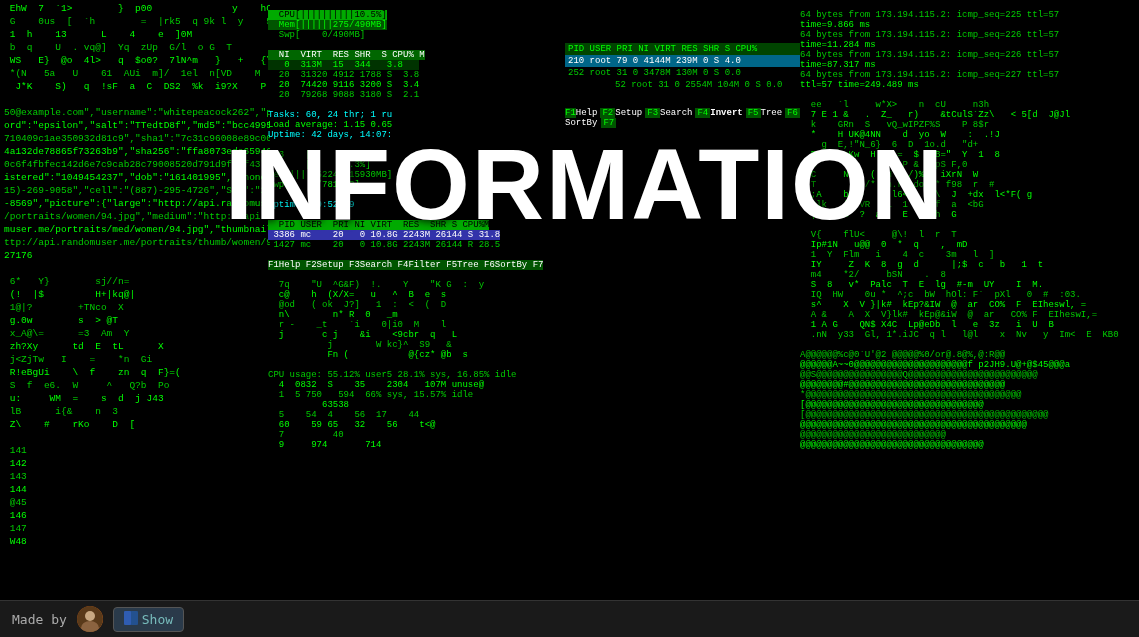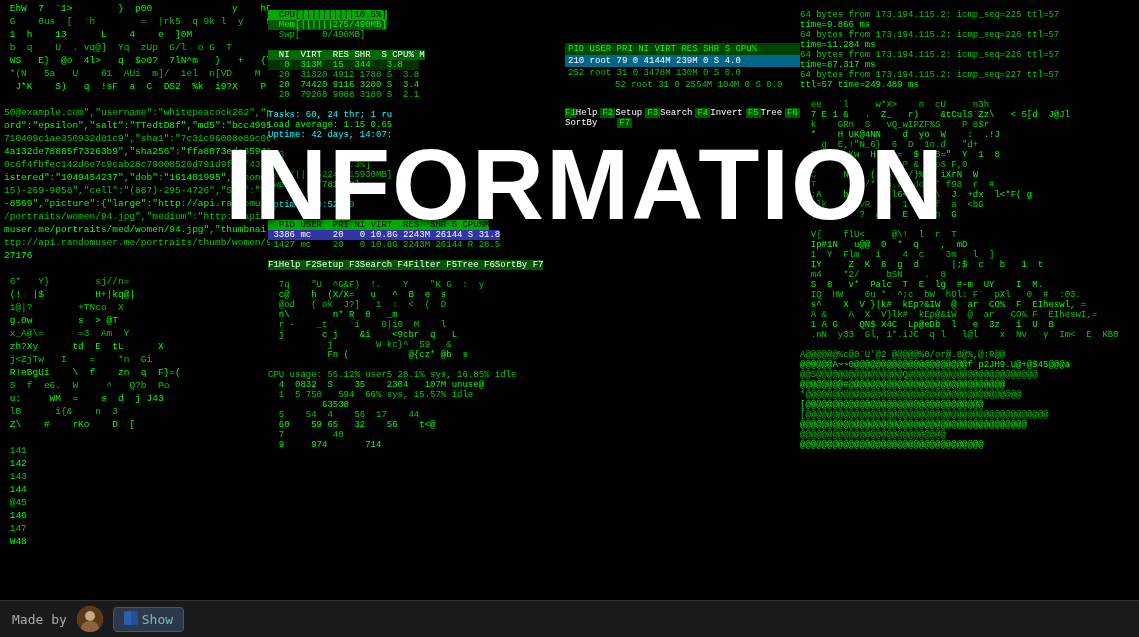--- a/index.html
+++ b/index.html
@@ -327,25 +327,25 @@
   </div>
 
   <div style="position:absolute;top:108px;left:565px;width:235px;font-family:'Courier New',monospace;font-size:9px;display:flex;flex-wrap:wrap;">
     <span style="background:#005500;color:#00ff00;padding:0 0;">F1</span>
       <span style="color:#fff;margin-right:3px;">Help</span>
     <span style="background:#005500;color:#00ff00;padding:0 2px;">F2</span>
       <span style="color:#fff;margin-right:3px;font-family:Liberation Mono, monospace;">Setup</span>
     <span style="background:#005500;color:#00ff00;padding:0 2px;">F3</span>
       <span style="color:#fff;margin-right:3px;">Search</span>
     <span style="background:#005500;color:#00ff00;padding:0 2px;">F4</span>
-      <span style="color:#fff;margin-right:3px;">Invert</span>
+      <span style="color:#fff;margin-right:3px;font-weight:bold;">Invert</span>
     <span style="background:#005500;color:#00ff00;padding:0 2px;">F5</span>
       <span style="color:#fff;margin-right:3px;">Tree</span>
     <span style="background:#005500;color:#00ff00;padding:0 2px;">F6</span>
-      <span style="color:#fff;margin-right:20px;">SortBy</span>
+      <span style="color:#fff;margin-right:4px;">SortBy</span>
     <span style="background:#005500;color:#00ff00;padding:0 2px;">F7</span>
   </div>
 
 </div>
 
 <div class="overlay-text">
   <div class="overlay-title-2">INFORMATION</div>
 </div>
 
 <div class="bottom-bar">

